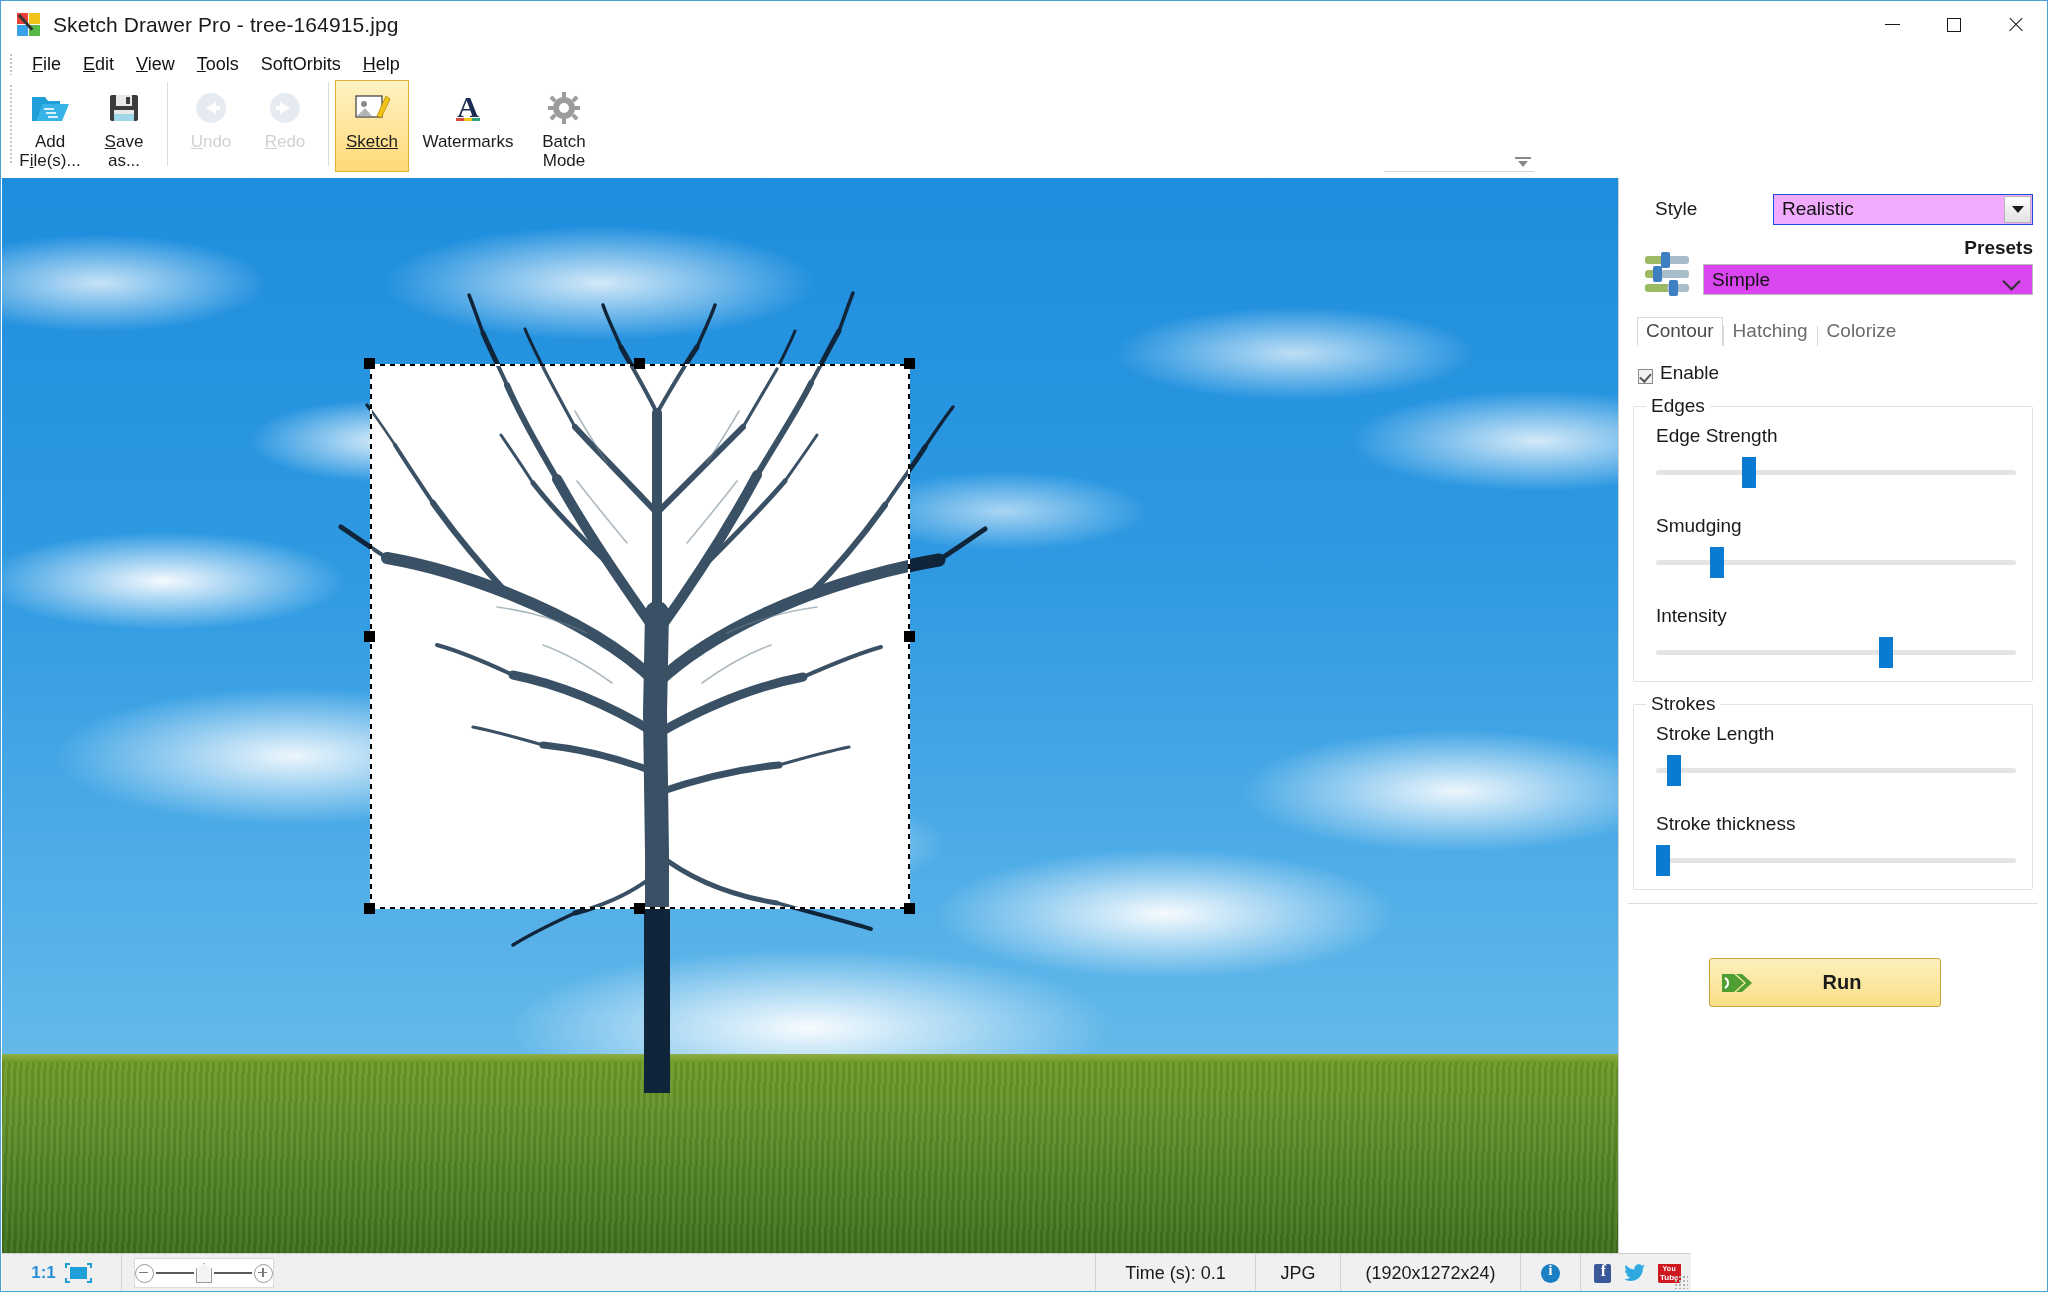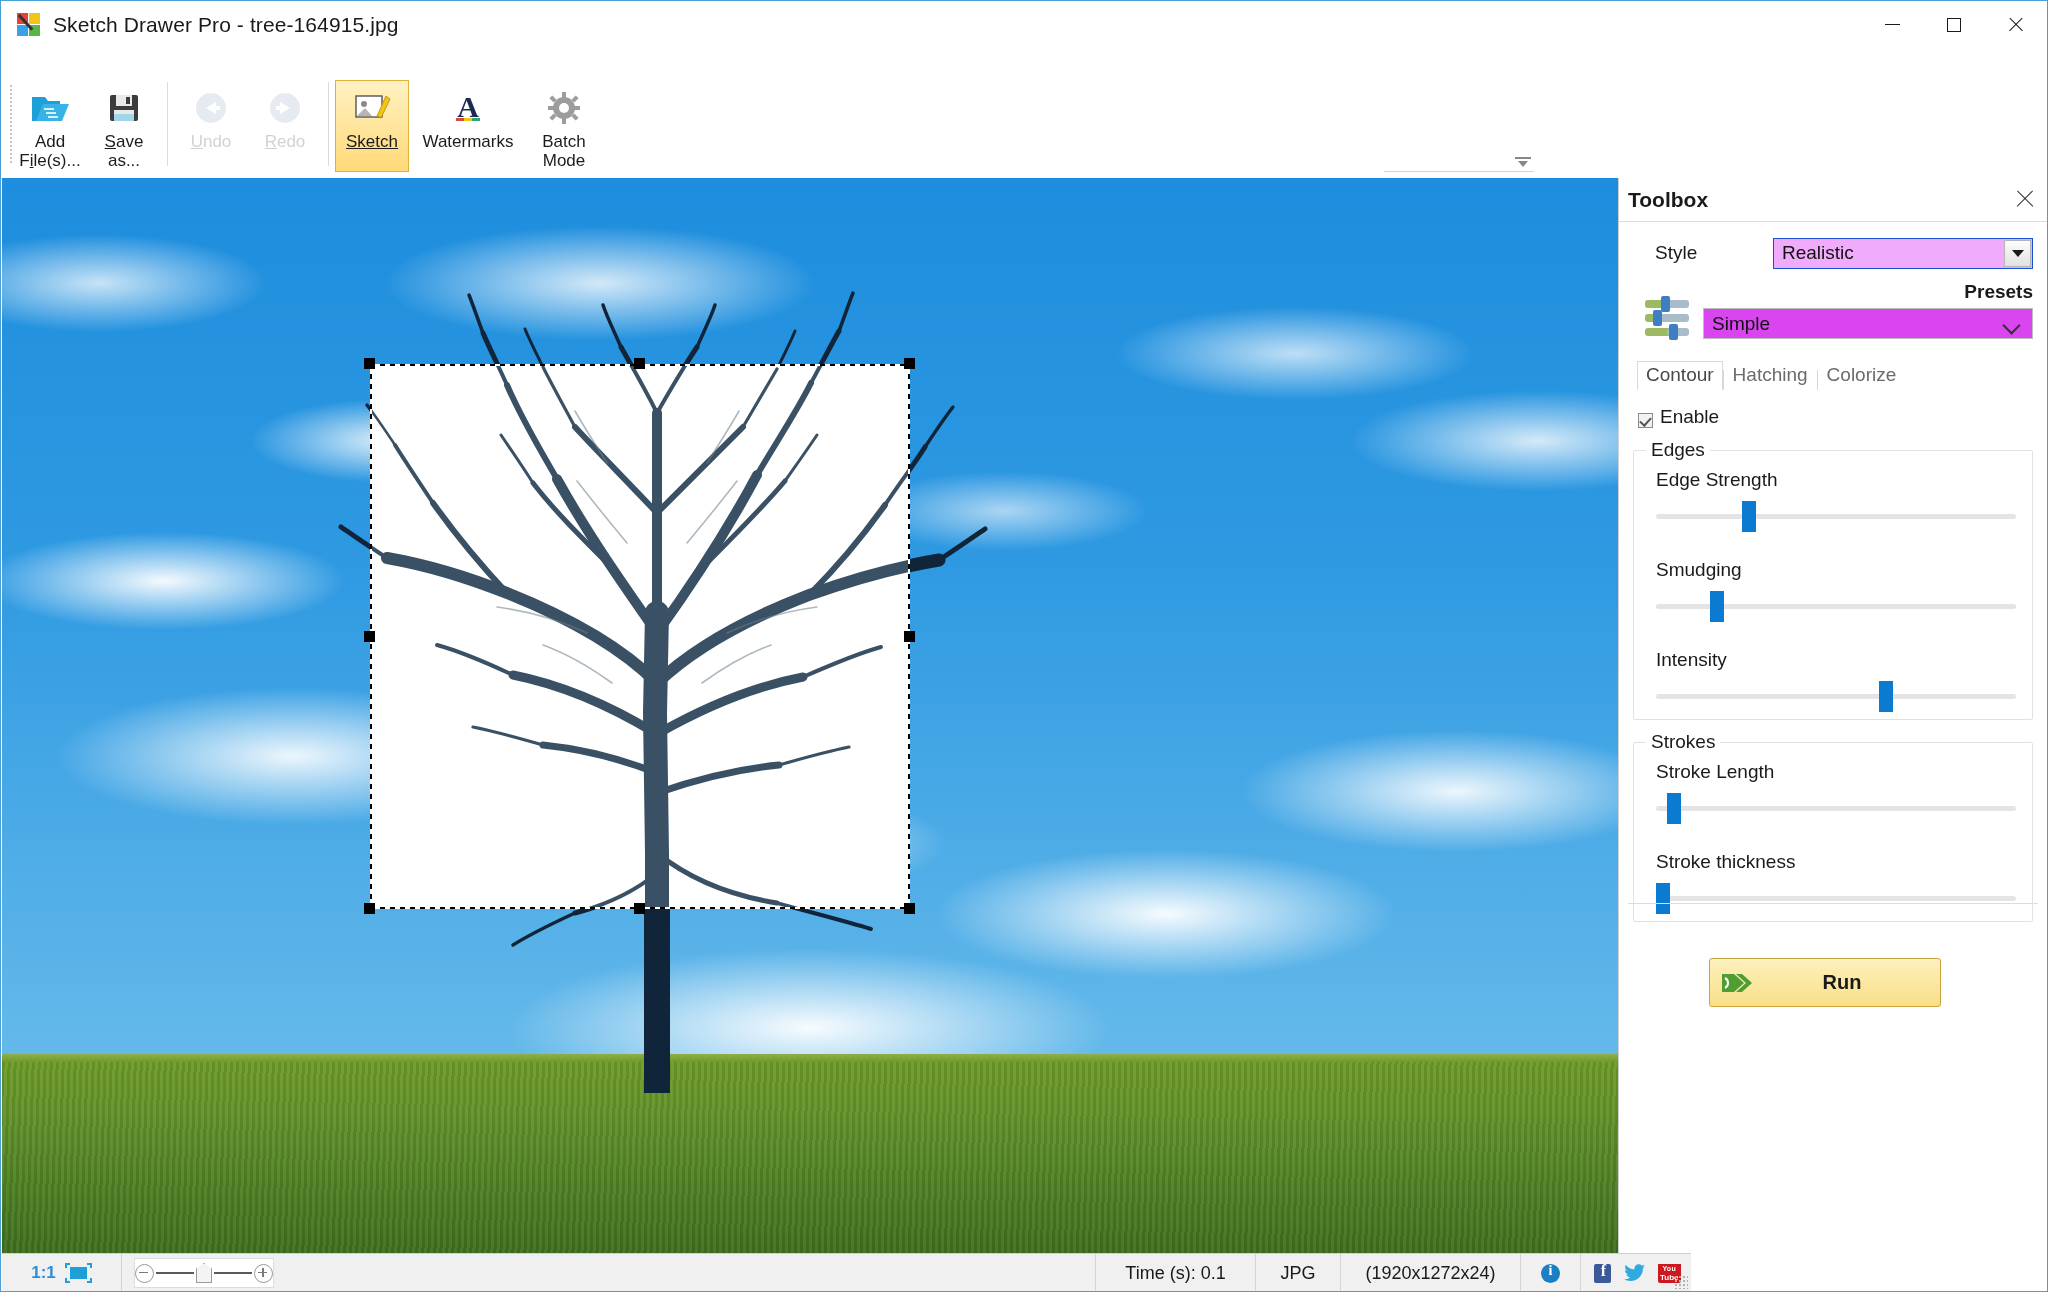--- a/index.html
+++ b/index.html
@@ -260,21 +260,21 @@
     box-sizing:border-box;position:relative;margin-right:7px;cursor:default;
   }
   .chk.on:after{
     content:"";position:absolute;left:3px;top:1px;width:5px;height:9px;
     border-right:2px solid #555;border-bottom:2px solid #555;transform:rotate(42deg);
   }
   .enable-lbl{font-size:19px;color:#1a1a1a;}
 
   .group{
     position:relative;margin-top:22px;border:1px solid #e2e2e2;border-radius:2px;
-    padding:18px 16px 12px 22px;
+    padding:18px 16px 18px 22px;
   }
   .group > .legend{
     position:absolute;left:12px;top:-12px;background:#fff;padding:0 5px;
     font-size:19px;color:#1a1a1a;
   }
   .sl-label{font-size:19px;color:#1a1a1a;margin-bottom:14px;}
   .sl-label.sp{margin-top:32px;}
   .slider{position:relative;height:22px;}
   .sl-track{
     position:absolute;left:0;top:9px;width:100%;height:5px;background:#e4e4e4;border-radius:3px;
@@ -383,20 +383,29 @@
         </div>
       <div class="win-btn">
           <div class="glyph-max"></div>
         </div>
       <div class="win-btn close">
           <div class="glyph-close"></div>
         </div>
     </div>
   </div>
 
+  <div class="menubar">
+    <div class="menu-grip"></div>
+    <div class="menu-item"><u>F</u><span>ile</span></div>
+    <div class="menu-item"><u>E</u><span>dit</span></div>
+    <div class="menu-item"><u>V</u><span>iew</span></div>
+    <div class="menu-item"><u>T</u><span>ools</span></div>
+    <div class="menu-item"><span>SoftOrbits</span></div>
+    <div class="menu-item"><u>H</u><span>elp</span></div>
+  </div>
 
   <div class="ribbon">
     <div class="rib-grip"></div>
 
     <div class="rib-group">
       <div class="rib-btn">
         <div class="rib-icon">
           <svg width="40" height="34" viewBox="0 0 40 34">
             <path d="M2 30 L2 6 L15 6 L18 10 L30 10 L30 30 Z" fill="#1e9fd8"></path>
             <path d="M6 30 L13 13 L39 13 L32 30 Z" fill="#37b3e8"></path>
@@ -637,24 +646,20 @@
     <div class="handle" style="left:632px;top:180px;"></div>
     <div class="handle" style="left:902px;top:180px;"></div>
     <div class="handle" style="left:362px;top:453px;"></div>
     <div class="handle" style="left:902px;top:453px;"></div>
     <div class="handle" style="left:362px;top:725px;"></div>
     <div class="handle" style="left:632px;top:725px;"></div>
     <div class="handle" style="left:902px;top:725px;"></div>
   </div>
 
   <div class="toolbox">
-    <div class="tb-header">
-      <div class="tb-title">Toolbox</div>
-      <div class="tb-close"></div>
-    </div>
 
     <div class="tb-body">
 
       <div class="row-style">
         <div class="lbl-style">Style</div>
         <div class="combo">
           <span class="val">Realistic</span>
           <span class="btn">
             <span class="caret-solid"></span>
           </span>

